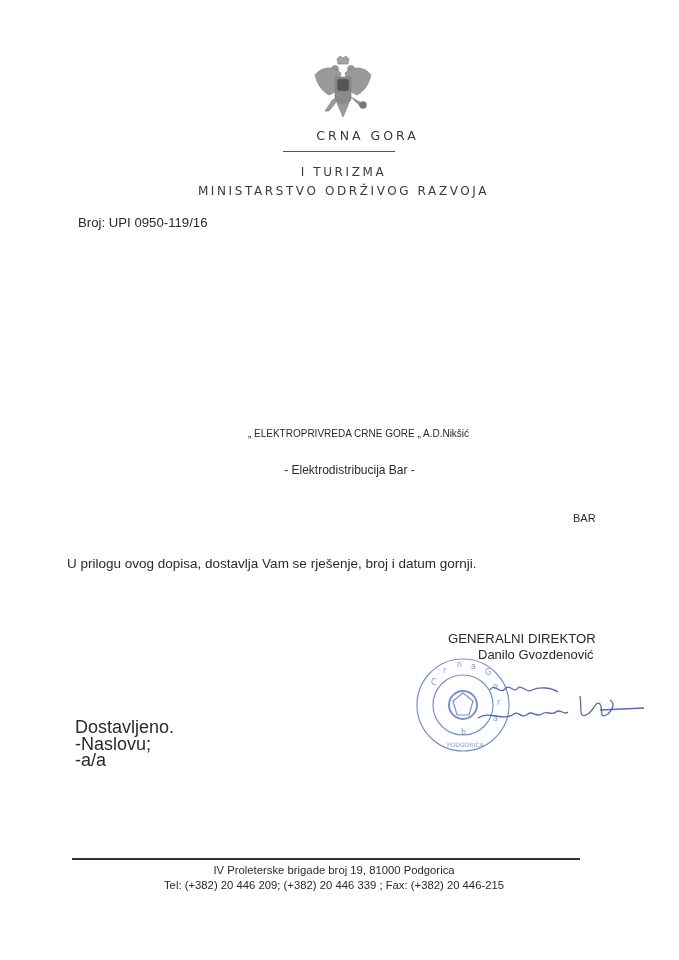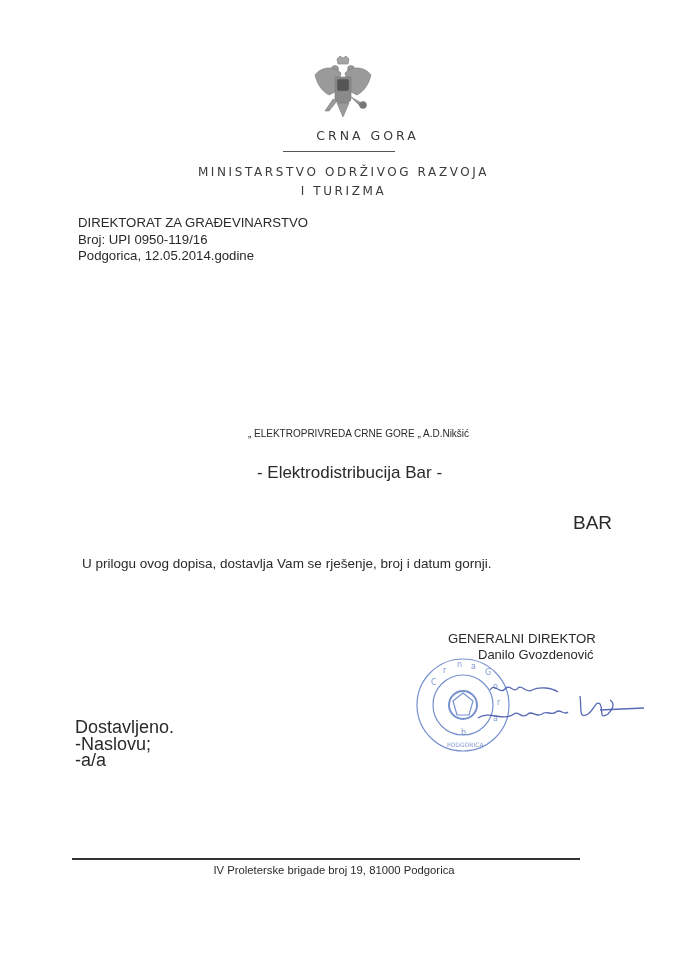--- a/index.html
+++ b/index.html
@@ -14,23 +14,23 @@
       font-family: "DejaVu Sans", sans-serif; font-size: 12.5px; letter-spacing: 3px; color: #3a3a3a; padding-left: 28px;
     }
     .rule-top { left: 283px; top: 151px; width: 112px; height: 1px; background: #555; }
     .ministry {
       left: 0; width: 679px; top: 163px; text-align: center;
       font-family: "DejaVu Sans", sans-serif; font-size: 12px; letter-spacing: 2.6px; line-height: 19px; color: #3a3a3a;
     }
     .ministry div { padding-left: 8px; }
     .header-block { left: 78px; top: 215px; font-size: 13.2px; line-height: 16.5px; color: #2a2a2a; }
     .recipient { left: 12px; width: 679px; top: 428px; text-align: center; font-size: 10px; padding-left: 14px; box-sizing: border-box; }
-    .subrecipient { left: 0; width: 679px; top: 463px; text-align: center; font-size: 17px; padding-left: 20px; box-sizing: border-box; }
-    .city { left: 573px; top: 512px; font-size: 19px; text-align: center; }
-    .body-text { left: 82px; top: 556px; font-size: 13.5px; }
+    .subrecipient { left: 0; width: 679px; top: 463px; text-align: center; font-size: 12px; padding-left: 20px; box-sizing: border-box; }
+    .city { left: 573px; top: 512px; font-size: 11px; text-align: center; }
+    .body-text { left: 67px; top: 556px; font-size: 13.5px; }
     .sig-title { left: 448px; top: 631px; font-size: 13.2px; }
     .sig-name { left: 478px; top: 647px; font-size: 13px; }
     .stamp { left: 413px; top: 655px; width: 100px; height: 100px; }
     .signature { left: 460px; top: 670px; width: 185px; height: 70px; }
     .distribution { left: 75px; top: 719px; font-size: 18px; line-height: 16.5px; }
     .rule-bottom { left: 72px; top: 858px; width: 508px; height: 1.5px; background: #333; }
     .footer { left: 0; width: 644px; top: 863px; text-align: center; font-size: 11.3px; line-height: 14.5px; color: #2a2a2a; padding-left: 24px; box-sizing: border-box; }
   </style>
 </head>
 <body>
@@ -54,28 +54,26 @@
 
     <path d="M22 44 L14 56 L18 56 L26 46 Z"></path>
     <path d="M42 44 L50 52 L54 50 L40 42 Z"></path>
     <circle cx="52" cy="50" r="3.5" fill="#777"></circle>
   </g>
 </svg>
 
 <div class="abs country">CRNA GORA</div>
 <div class="abs rule-top"></div>
 <div class="abs ministry">
+  <div>I TURIZMA</div>
   <div>MINISTARSTVO ODRŽIVOG RAZVOJA</div>
-  <div>I TURIZMA</div>
 </div>
 
 <div class="abs header-block">
-  <div>DIREKTORAT ZA GRAĐEVINARSTVO</div>
   <div>Broj: UPI 0950-119/16</div>
-  <div>Podgorica, 12.05.2014.godine</div>
 </div>
 
 <div class="abs recipient">„ ELEKTROPRIVREDA CRNE GORE „ A.D.Nikšić</div>
 <div class="abs subrecipient">- Elektrodistribucija Bar -</div>
 <div class="abs city">BAR</div>
 
 <div class="abs body-text">U prilogu ovog dopisa, dostavlja Vam se rješenje, broj i datum gornji.</div>
 
 <div class="abs sig-title">GENERALNI DIREKTOR</div>
 <div class="abs sig-name">Danilo Gvozdenović</div>
@@ -112,13 +110,14 @@
 
 <div class="abs distribution">
   <div>Dostavljeno.</div>
   <div>-Naslovu;</div>
   <div>-a/a</div>
 </div>
 
 <div class="abs rule-bottom"></div>
 <div class="abs footer">
   <div>IV Proleterske brigade broj 19, 81000 Podgorica</div>
+  <div>Tel:  (+382) 20 446 209; (+382) 20 446 339 ; Fax:  (+382) 20 446-215</div>
 </div>
 
 </body></html>

